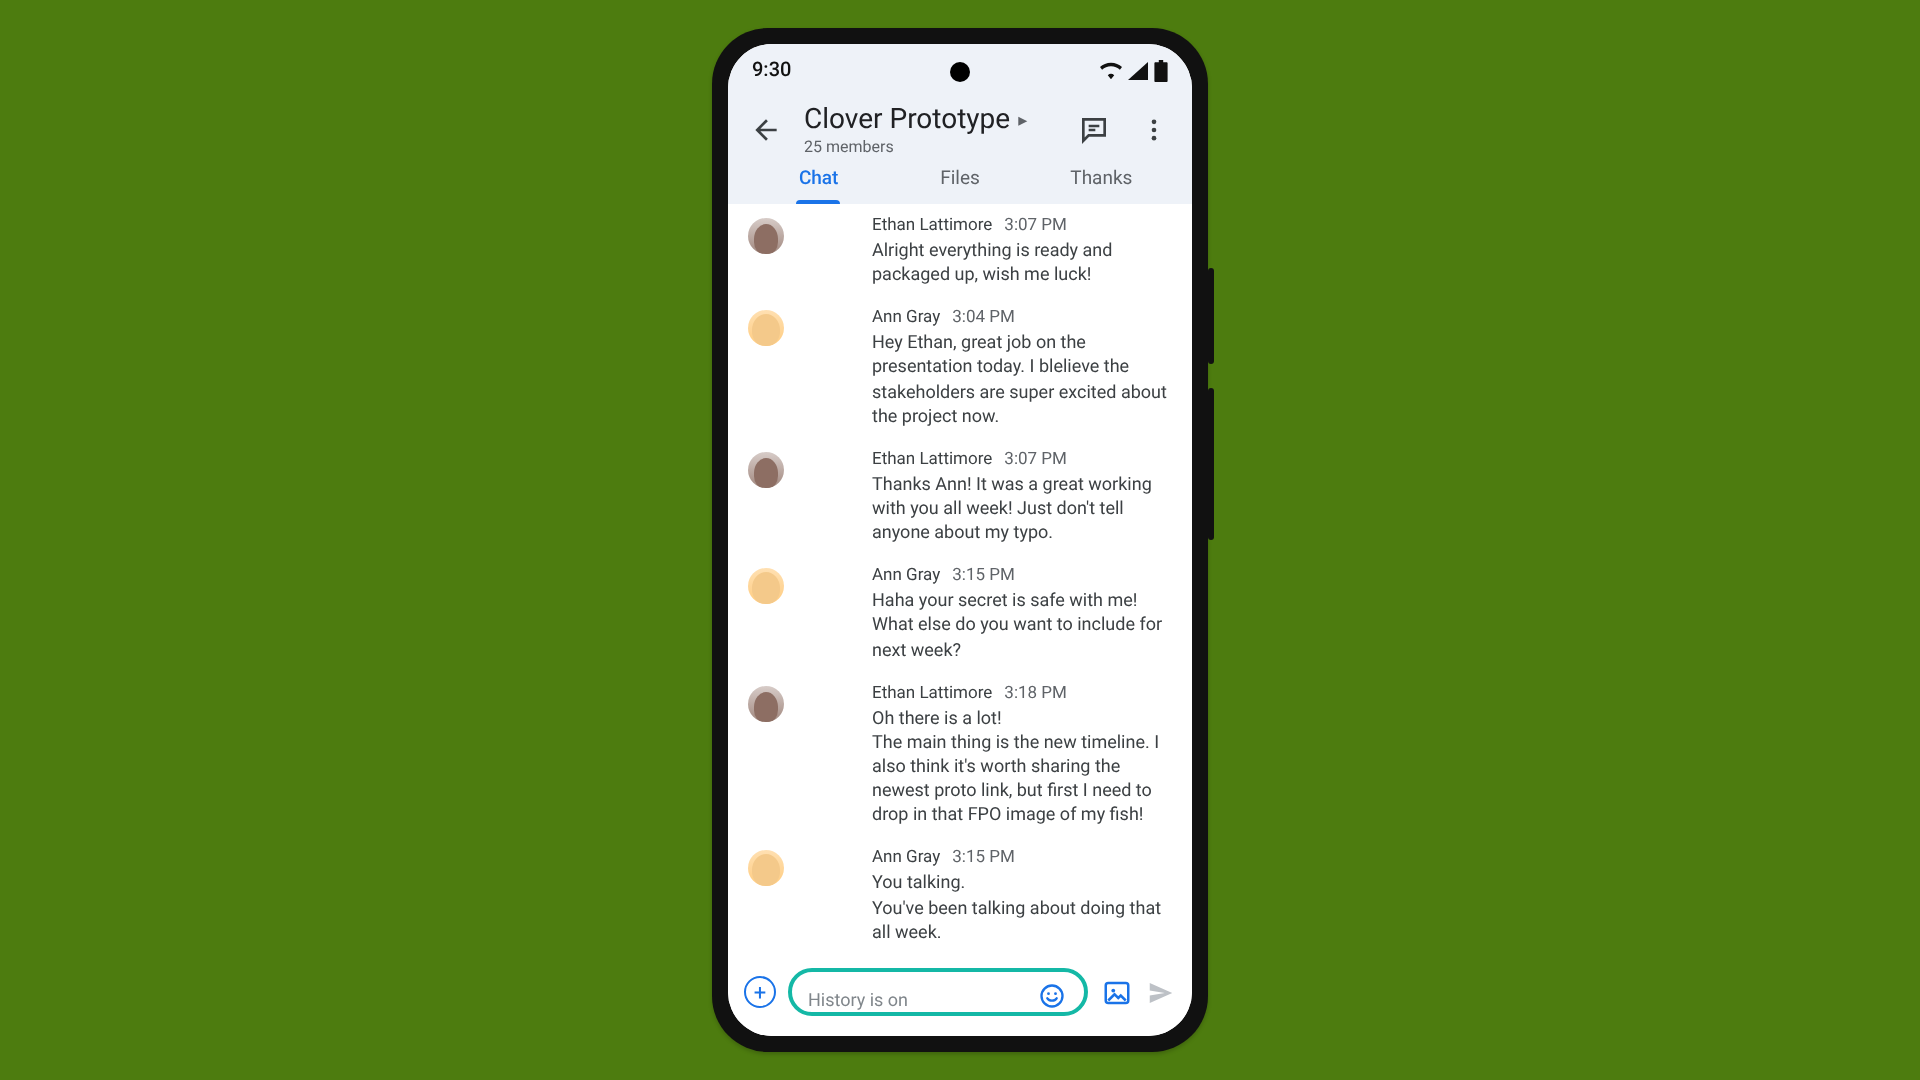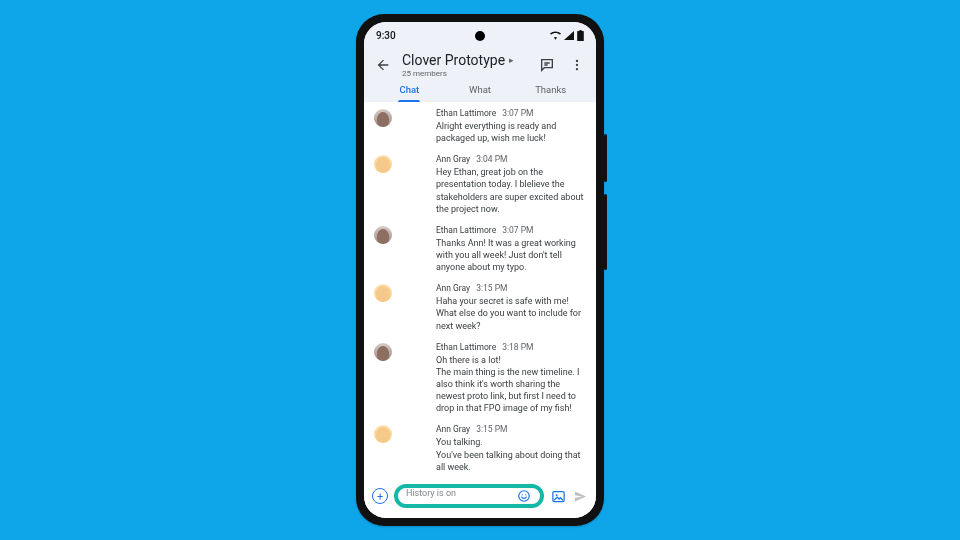--- a/index.html
+++ b/index.html
@@ -1,17 +1,17 @@
 <!DOCTYPE html>
 <html><head>
 <meta charset="utf-8">
 <style>
   * { box-sizing: border-box; margin: 0; padding: 0; }
   html, body { width: 960px; height: 540px; background: #fff; font-family: Roboto, "Helvetica Neue", Arial, sans-serif; }
-  .stage { width: 960px; height: 540px; display: flex; align-items: center; justify-content: center; background: #0ea5e9; }
+  .stage { width: 960px; height: 540px; display: flex; align-items: center; justify-content: center; background: #4d7c0f; }
   .phone {
     width: 248px; height: 512px; background: #111; border-radius: 28px; padding: 8px; position: relative;
     box-shadow: 0 1px 2px rgba(0,0,0,.2);
   }
   .side-btn { position: absolute; right: -3px; width: 3px; background: #111; border-radius: 2px; }
   .side-btn.a { top: 120px; height: 48px; }
   .side-btn.b { top: 180px; height: 76px; }
   .screen {
     width: 100%; height: 100%; background: #fff; border-radius: 22px; overflow: hidden; position: relative;
     display: flex; flex-direction: column;
@@ -50,21 +50,21 @@
   .avatar.ann { background: linear-gradient(#ffe0b2,#ffcc80); }
   .avatar.ann::after { content:""; position:absolute; inset:2px 2px 0 2px; border-radius:50% 50% 45% 45%; background:#f4c98a; }
   .bubble { flex:1; min-width:0;margin-left:36px; }
   .meta { font-size: 8.5px; color:#5f6368; display:flex; gap:6px; margin-bottom:2px; }
   .meta .name { color:#3c4043; }
   .body { font-size: 9px; line-height: 1.35; color:#3c4043; }
   .body .line { display:block; }
   
   .composer { padding: 6px 8px 10px 8px; display:flex; align-items:center; gap:6px; background:#fff; }
   .plus { width:16px; height:16px; border:1.5px solid #1a73e8; border-radius:50%; display:flex; align-items:center; justify-content:center; color:#1a73e8; font-size:11px; line-height:1; }
-  .input { flex:1; height:24px; border:4px solid #14b8a6; border-radius:14px; display:flex; align-items:flex-start; padding:0 8px; gap:6px; }
+  .input { flex:1; height:24px; border:2px solid #14b8a6; border-radius:14px; display:flex; align-items:flex-end; padding:0 8px; gap:6px; }
   .input span.ph { flex:1; font-size:9px; color:#80868b; }
   .smile { color:#1a73e8; }
   .img-ic { color:#1a73e8; }
   .send { color:#bdc1c6; }
   .mini { width:16px; height:16px; display:flex; align-items:center; justify-content:center; }
 </style>
 </head>
 <body>
 
 <div class="stage">
@@ -120,21 +120,21 @@
               <svg width="14" height="14" viewBox="0 0 24 24">
                   <circle cx="12" cy="5" r="2" fill="#3c4043"></circle>
                   <circle cx="12" cy="12" r="2" fill="#3c4043"></circle>
                   <circle cx="12" cy="19" r="2" fill="#3c4043"></circle>
                 </svg>
             </div>
           </div>
         </div>
         <div class="tabs">
           <div class="tab active">Chat</div>
-          <div class="tab">What</div>
+          <div class="tab">Files</div>
           <div class="tab">Thanks</div>
         </div>
       </div>
 
       <div class="messages" id="messages">
           <div class="msg">
             <div class="avatar ethan"></div>
             <div class="bubble">
               <div class="meta">
                 <span class="name">Ethan Lattimore</span>

